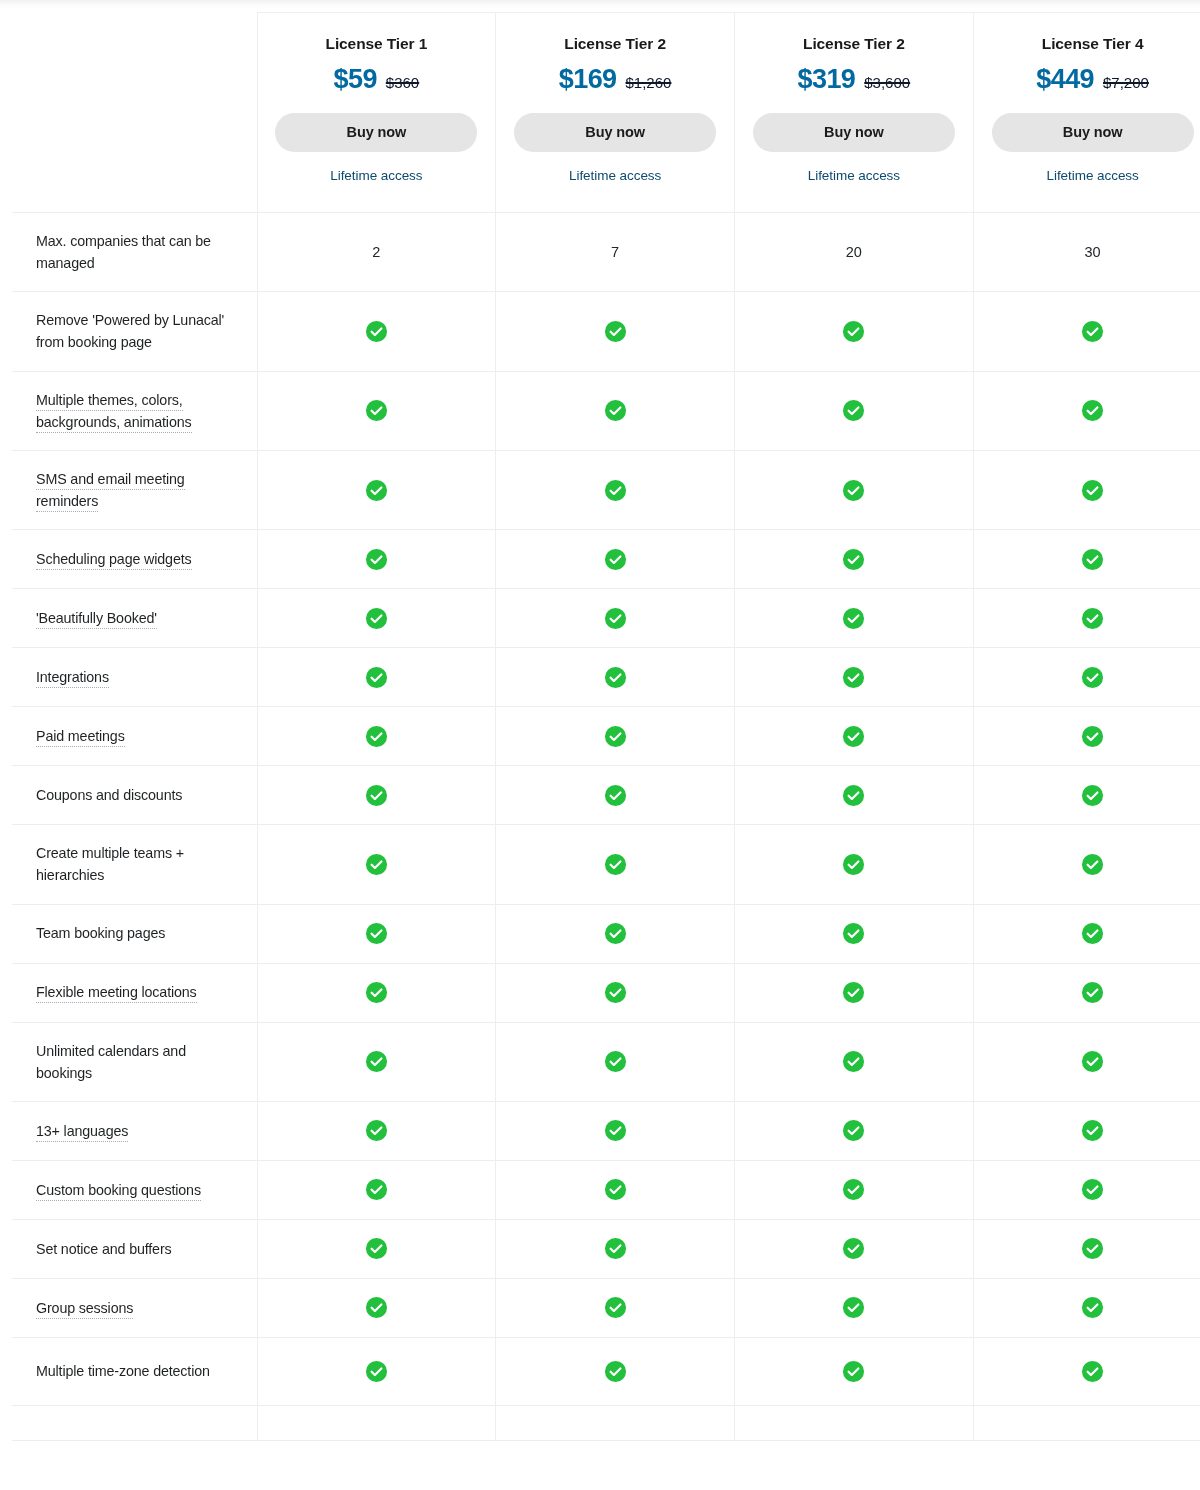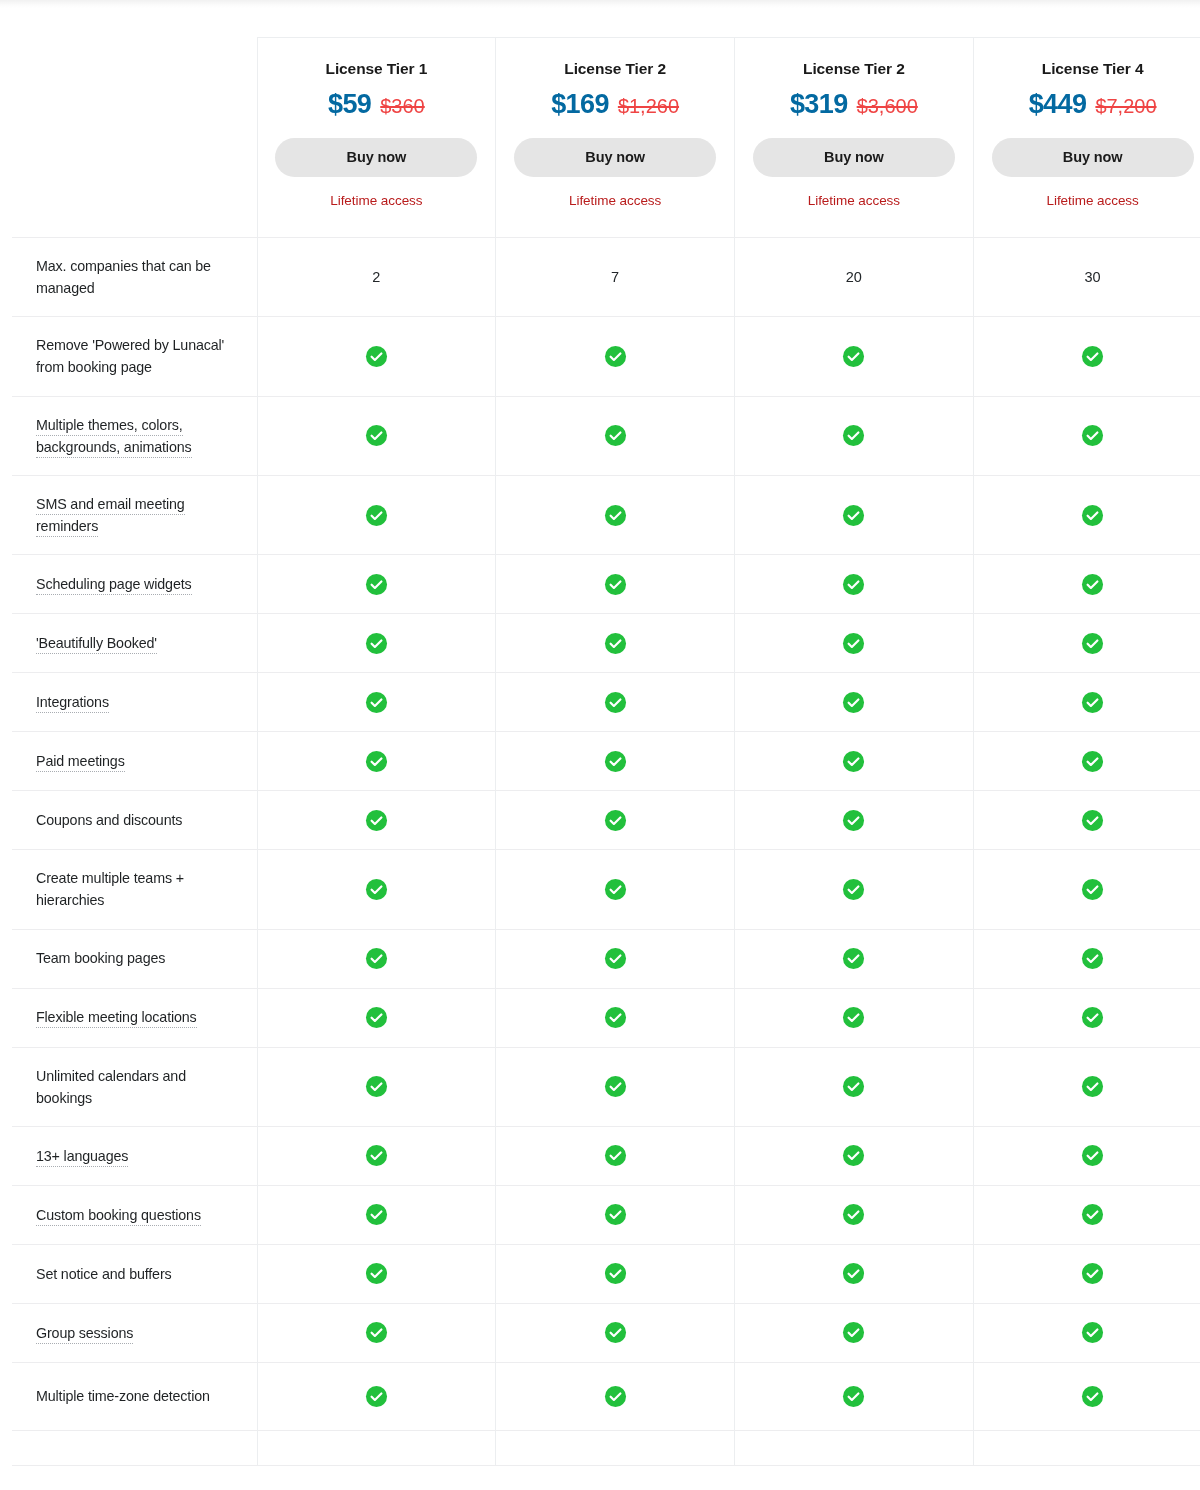--- a/index.html
+++ b/index.html
@@ -24,21 +24,20 @@
     top: 0; left: 0;
     width: 1200px;
     height: 8px;
     background: linear-gradient(to bottom, #f1f1f1 0%, #fbfbfb 60%, #ffffff 100%);
     z-index: 5;
   }
 
   .table-wrap {
     width: 1200px;
     padding: 12px;
-    margin-top: 25px;
   }
 
   table.pricing {
     width: 1200px;
     border-collapse: collapse;
     table-layout: fixed;
   }
 
   col.c-feature { width: 245px; }
   col.c-tier    { width: 238.75px; }
@@ -79,23 +78,23 @@
     gap: 9px;
     margin-bottom: 18px;
   }
   .tier-price {
     font-size: 27px;
     font-weight: 700;
     color: #0369a1;
     letter-spacing: -0.6px;
   }
   .tier-price-old {
-    font-size: 20px;
+    font-size: 15px;
     font-weight: 500;
-    color: #ef4444;
+    color: #0f172a;
     text-decoration: line-through;
     text-decoration-thickness: 1.5px;
   }
   .buy-btn {
     display: block;
     width: 202px;
     margin: 0 auto 16px auto;
     padding: 12px 0 13px 0;
     background: #e5e5e5;
     color: #1b1b1b;
@@ -103,21 +102,21 @@
     border-radius: 999px;
     font-family: "Liberation Sans", "DejaVu Sans", sans-serif;
     font-size: 14.5px;
     font-weight: 700;
     letter-spacing: -0.1px;
     cursor: pointer;
     line-height: 1;
   }
   .lifetime {
     font-size: 13.5px;
-    color: #b91c1c;
+    color: #0c4a6e;
     font-weight: 400;
     letter-spacing: -0.05px;
   }
 
   
   tbody td {
     border-top: 1px solid #ededef;
     border-left: 1px solid #eceef0;
     padding: 0;
     background: #ffffff;

